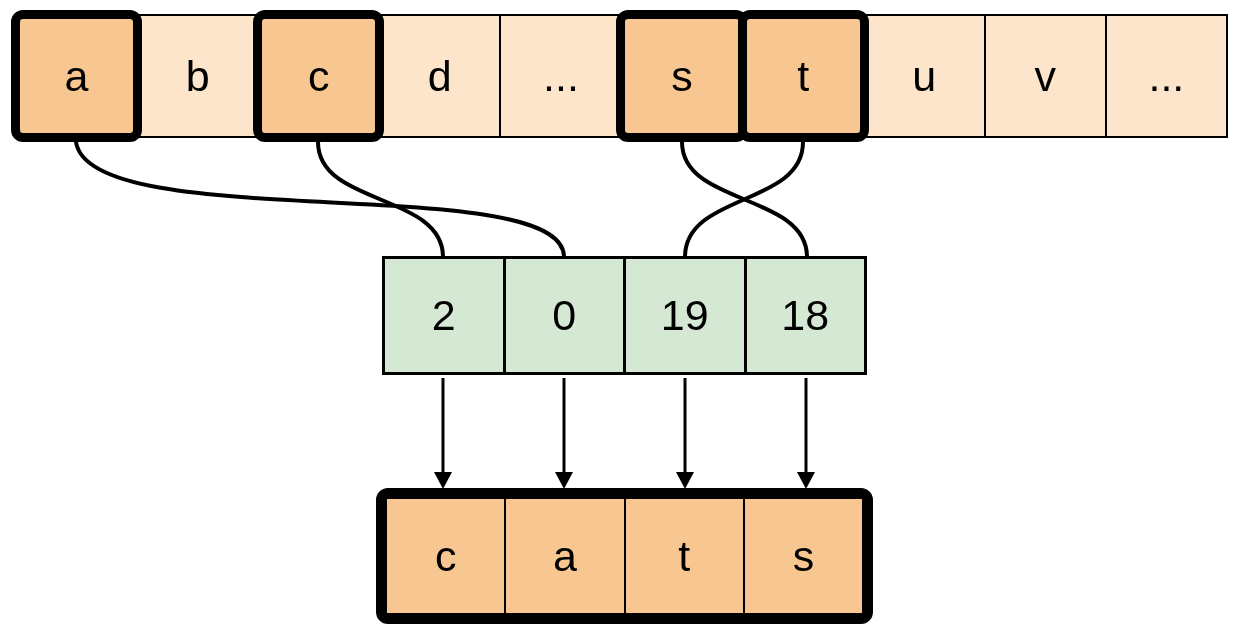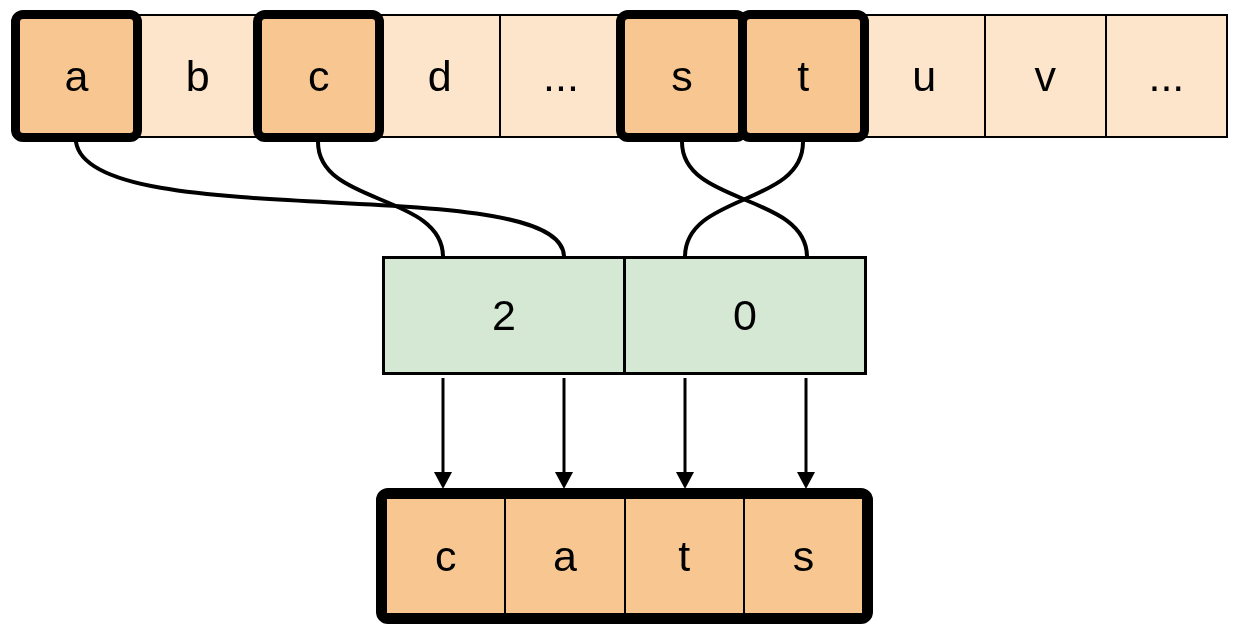--- a/index.html
+++ b/index.html
@@ -96,20 +96,26 @@
       </div>
   </div>
 
   <div class="row row-index">
     <div class="cell cell-green">
         <span>2</span>
       </div>
     <div class="cell cell-green">
         <span>0</span>
       </div>
+    <div class="cell cell-green">
+        <span>19</span>
+      </div>
+    <div class="cell cell-green">
+        <span>18</span>
+      </div>
   </div>
 
   <div class="result-wrap">
     <div class="cell cell-hl-flat" style="background: rgb(248, 199, 145);">
         <span>c</span>
       </div>
     <div class="cell cell-hl-flat" style="background: rgb(248, 199, 145);">
         <span>a</span>
       </div>
     <div class="cell cell-hl-flat" style="background: rgb(248, 199, 145);">

